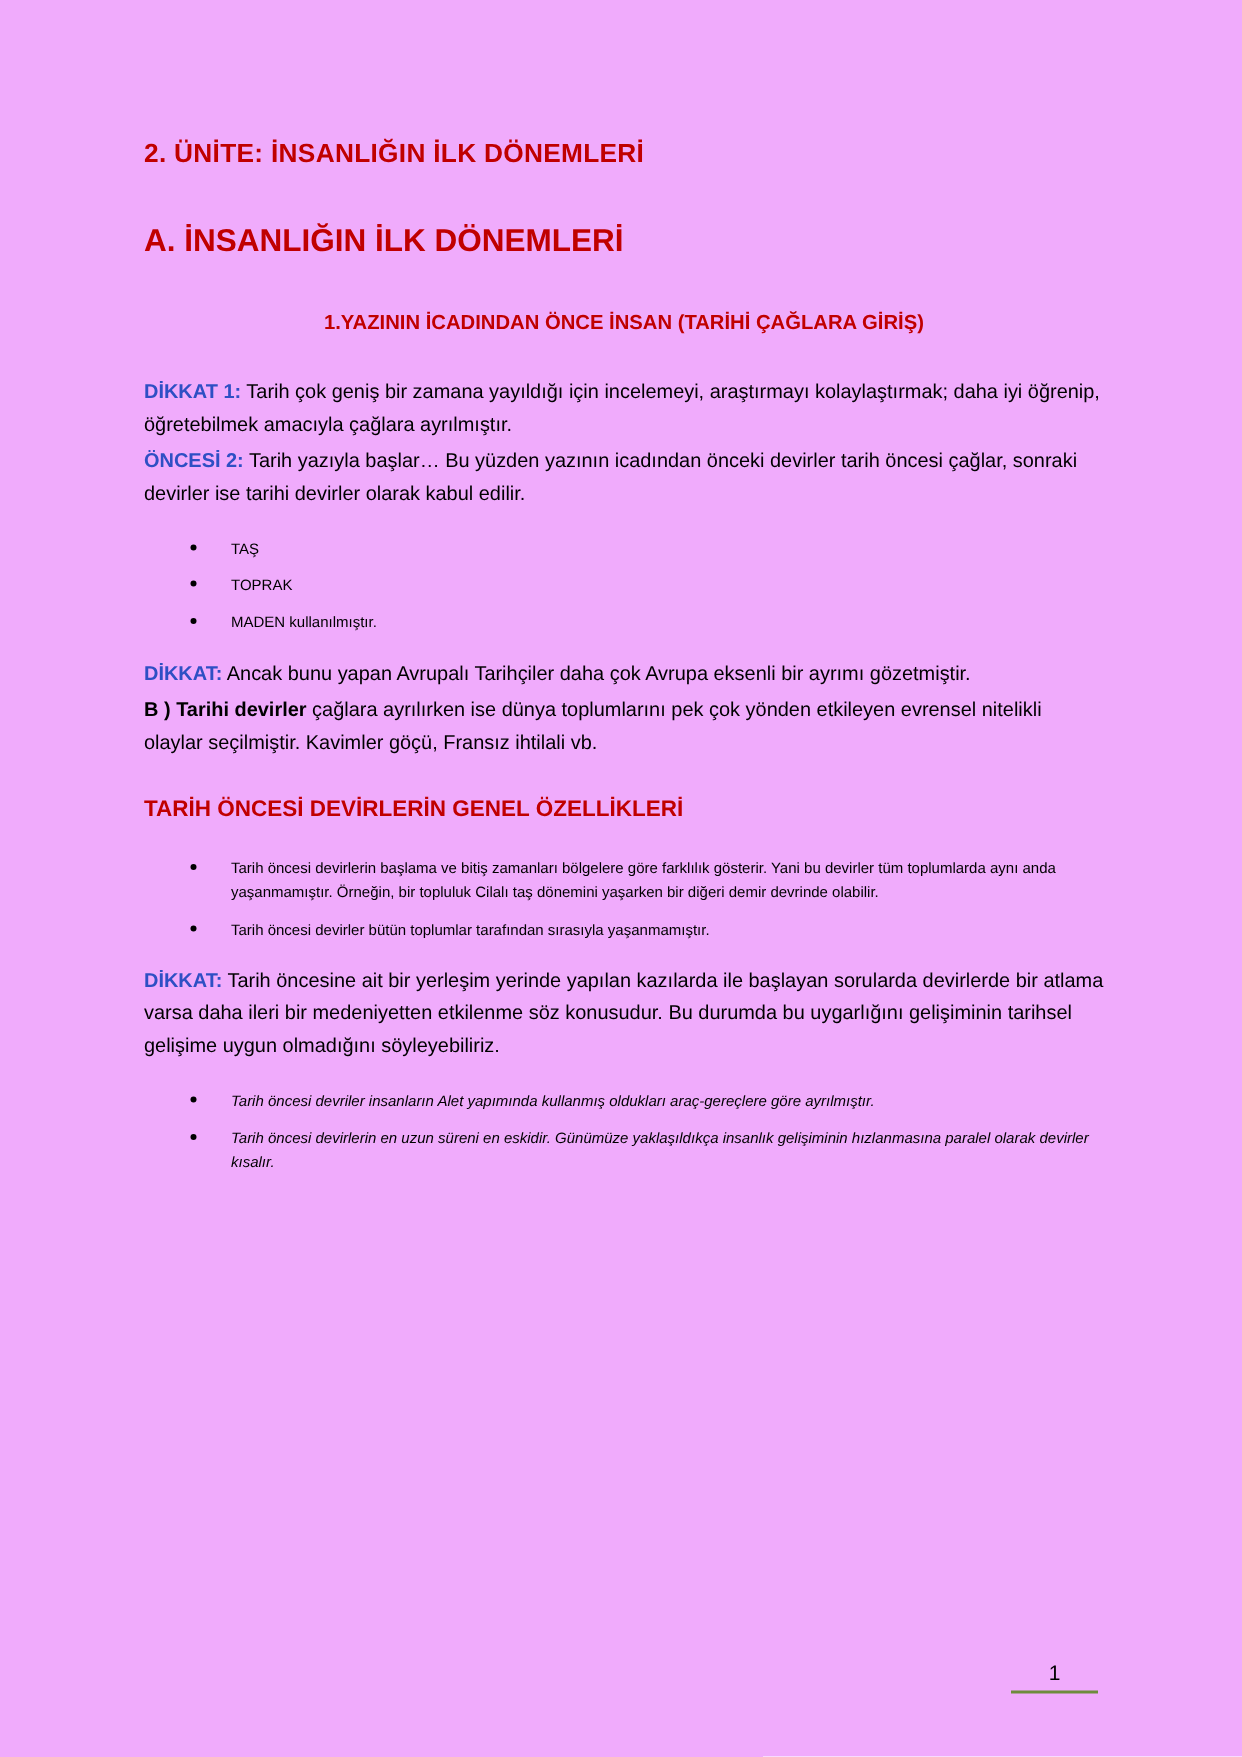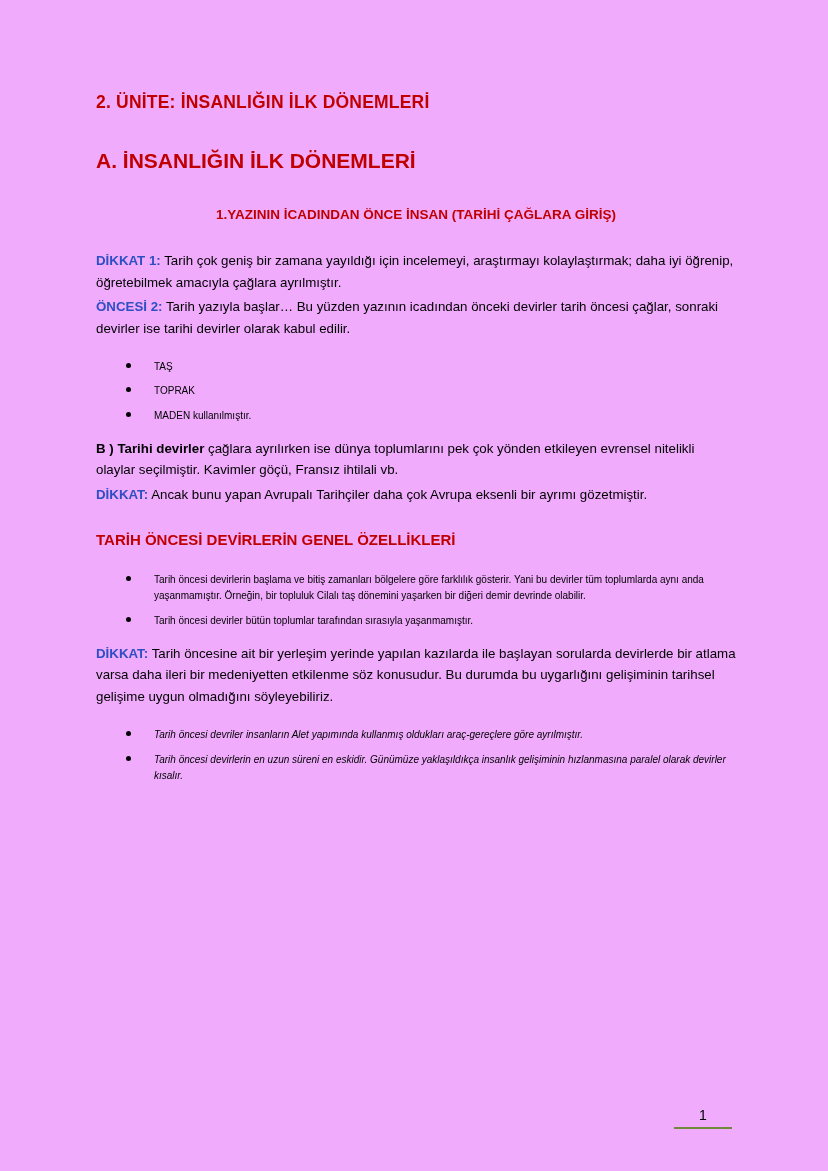--- a/index.html
+++ b/index.html
@@ -118,25 +118,25 @@
 
 
 
     <ul class="bullets">
       <li>TAŞ</li>
       <li>TOPRAK</li>
       <li>MADEN kullanılmıştır.</li>
     </ul>
 
     <p class="para">
-      <span class="bold">B ) Tarihi devirler</span><span> çağlara ayrılırken ise dünya toplumlarını pek çok yönden etkileyen evrensel nitelikli olaylar seçilmiştir. Kavimler göçü, Fransız ihtilali vb.</span>
+      <span class="dikkat">DİKKAT:</span><span> Ancak bunu yapan Avrupalı Tarihçiler daha çok Avrupa eksenli bir ayrımı gözetmiştir.</span>
     </p>
 
     <p class="para">
-      <span class="dikkat">DİKKAT:</span><span> Ancak bunu yapan Avrupalı Tarihçiler daha çok Avrupa eksenli bir ayrımı gözetmiştir.</span>
+      <span class="bold">B ) Tarihi devirler</span><span> çağlara ayrılırken ise dünya toplumlarını pek çok yönden etkileyen evrensel nitelikli olaylar seçilmiştir. Kavimler göçü, Fransız ihtilali vb.</span>
     </p>
 
     <h4 class="red-head">TARİH ÖNCESİ DEVİRLERİN GENEL ÖZELLİKLERİ</h4>
 
     <ul class="bullets">
       <li>Tarih öncesi devirlerin başlama ve bitiş zamanları bölgelere göre farklılık gösterir. Yani bu devirler tüm toplumlarda aynı anda yaşanmamıştır. Örneğin, bir topluluk Cilalı taş dönemini yaşarken bir diğeri demir devrinde olabilir.</li>
       <li>Tarih öncesi devirler bütün toplumlar tarafından sırasıyla yaşanmamıştır.</li>
     </ul>
 
     <p class="para block-gap">

